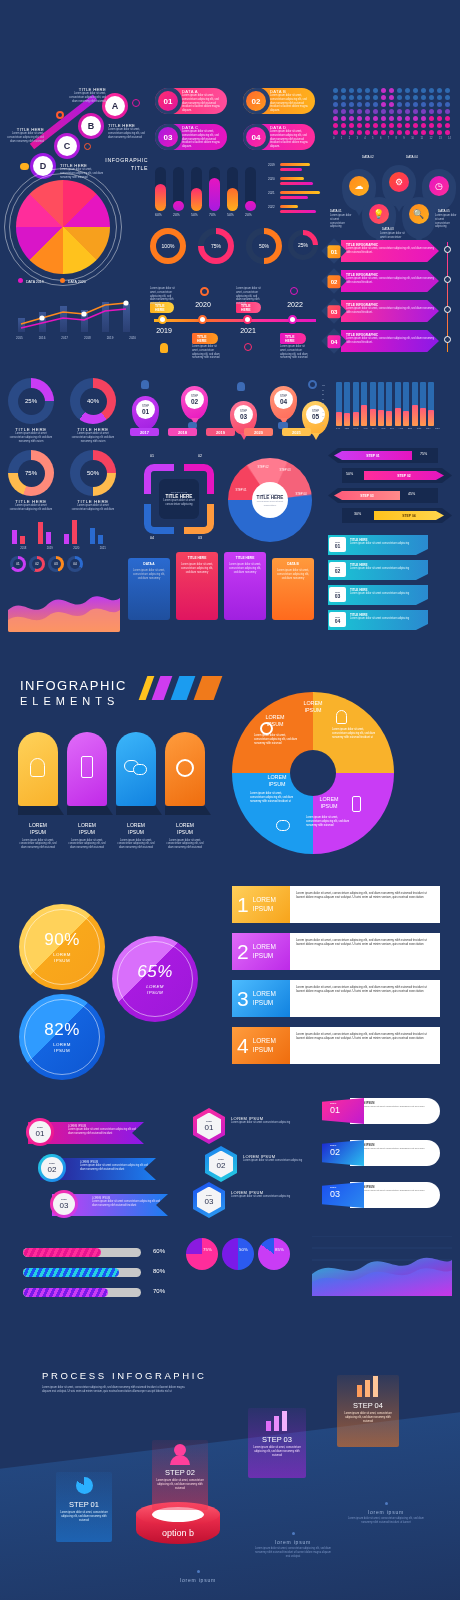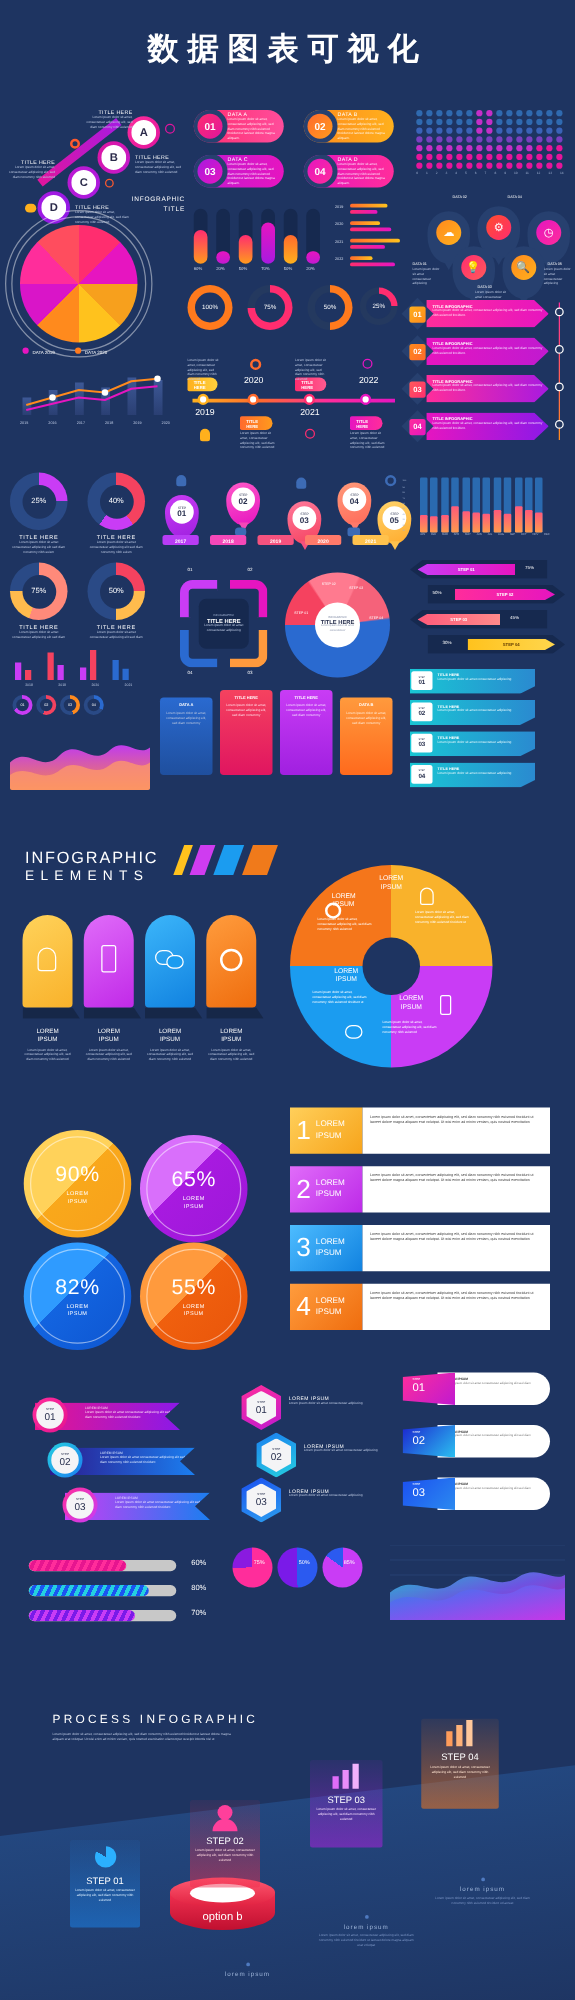--- a/index.html
+++ b/index.html
@@ -120,21 +120,20 @@
 
   
   .pb{position:absolute;height:9px;border-radius:5px;background:#c8c8c8;overflow:hidden;}
   .pb-fill{height:9px;border-radius:5px;}
 </style>
 </head>
 <body>
 
 <div class="page">
 
-  <div class="main-title">数据图表可视化</div>
 
   <div class="abs" style="left:8px;top:85px;width:140px;height:90px;">
     <div class="abs connector" style="left:24px;top:58px;width:80px;transform:rotate(-38deg);transform-origin:left center;"></div>
     <div class="abs" style="left:94px;top:8px;width:26px;height:26px;border-radius:50%;background:linear-gradient(135deg,#ff2d9b,#e0159e);display:flex;align-items:center;justify-content:center;">
       <div class="chain-node">
           <span>A</span>
         </div>
     </div>
     <div class="abs" style="left:70px;top:28px;width:26px;height:26px;border-radius:50%;background:linear-gradient(135deg,#e0159e,#c01ad0);display:flex;align-items:center;justify-content:center;">
       <div class="chain-node">
@@ -932,33 +931,28 @@
     </div>
     <div class="tiny" style="position:absolute;left:74px;top:124px;width:46px;color:#fff;">Lorem ipsum dolor sit amet, consectetuer adipiscing elit, sed diam nonummy nibh euismod</div>
     <div class="abs" style="left:120px;top:104px;width:9px;height:16px;border:1.4px solid #fff;border-radius:2px;"></div>
   </div>
 
   <div class="pc" style="left:19px;top:904px;width:86px;height:86px;background:linear-gradient(135deg,#ffd25a 0%,#ffd25a 48%,#f9a81b 48%,#f7a01b 100%);">
     <div class="pc-ring" style="left:5px;top:5px;width:76px;height:76px;"></div>
     <div class="pc-num">90%</div>
     <div class="pc-sub"><span>LOREM</span><br><span>IPSUM</span></div>
   </div>
-  <div class="pc" style="left:112px;top:908px;width:86px;height:86px;background:linear-gradient(135deg,#d96ffb 0%,#d96ffb 42%,#a81ae0 42%,#9c17d8 100%);">
+  <div class="pc" style="left:112px;top:936px;width:86px;height:86px;background:linear-gradient(135deg,#d96ffb 0%,#d96ffb 42%,#a81ae0 42%,#9c17d8 100%);font-style:italic;">
     <div class="pc-ring" style="left:5px;top:5px;width:76px;height:76px;"></div>
     <div class="pc-num">65%</div>
     <div class="pc-sub"><span>LOREM</span><br><span>IPSUM</span></div>
   </div>
   <div class="pc" style="left:19px;top:994px;width:86px;height:86px;background:linear-gradient(135deg,#2f9bff 0%,#2f9bff 45%,#1364e0 45%,#0d55d0 100%);">
     <div class="pc-ring" style="left:5px;top:5px;width:76px;height:76px;"></div>
     <div class="pc-num">82%</div>
-    <div class="pc-sub"><span>LOREM</span><br><span>IPSUM</span></div>
-  </div>
-  <div class="pc" style="left:112px;top:994px;width:86px;height:86px;background:linear-gradient(135deg,#ff9a3d 0%,#ff9a3d 46%,#f0600e 46%,#e8540a 100%);">
-    <div class="pc-ring" style="left:5px;top:5px;width:76px;height:76px;"></div>
-    <div class="pc-num">55%</div>
     <div class="pc-sub"><span>LOREM</span><br><span>IPSUM</span></div>
   </div>
 
   <div class="rb" style="left:232px;top:886px;width:208px;">
     <div class="rb-num" style="background:linear-gradient(135deg,#ffcf5a,#f7a41b);">
       <span style="font-size:21px;font-weight:300;margin-right:4px;">1</span>
       <span style="font-size:6.5px;line-height:1.25;"><span>LOREM</span><br><span>IPSUM</span></span>
     </div>
     <div class="rb-body">Lorem ipsum dolor sit amet, consectetuer adipiscing elit, sed diam nonummy nibh euismod tincidunt ut laoreet dolore magna aliquam erat volutpat. Ut wisi enim ad minim veniam, quis nostrud exercitation</div>
   </div>

